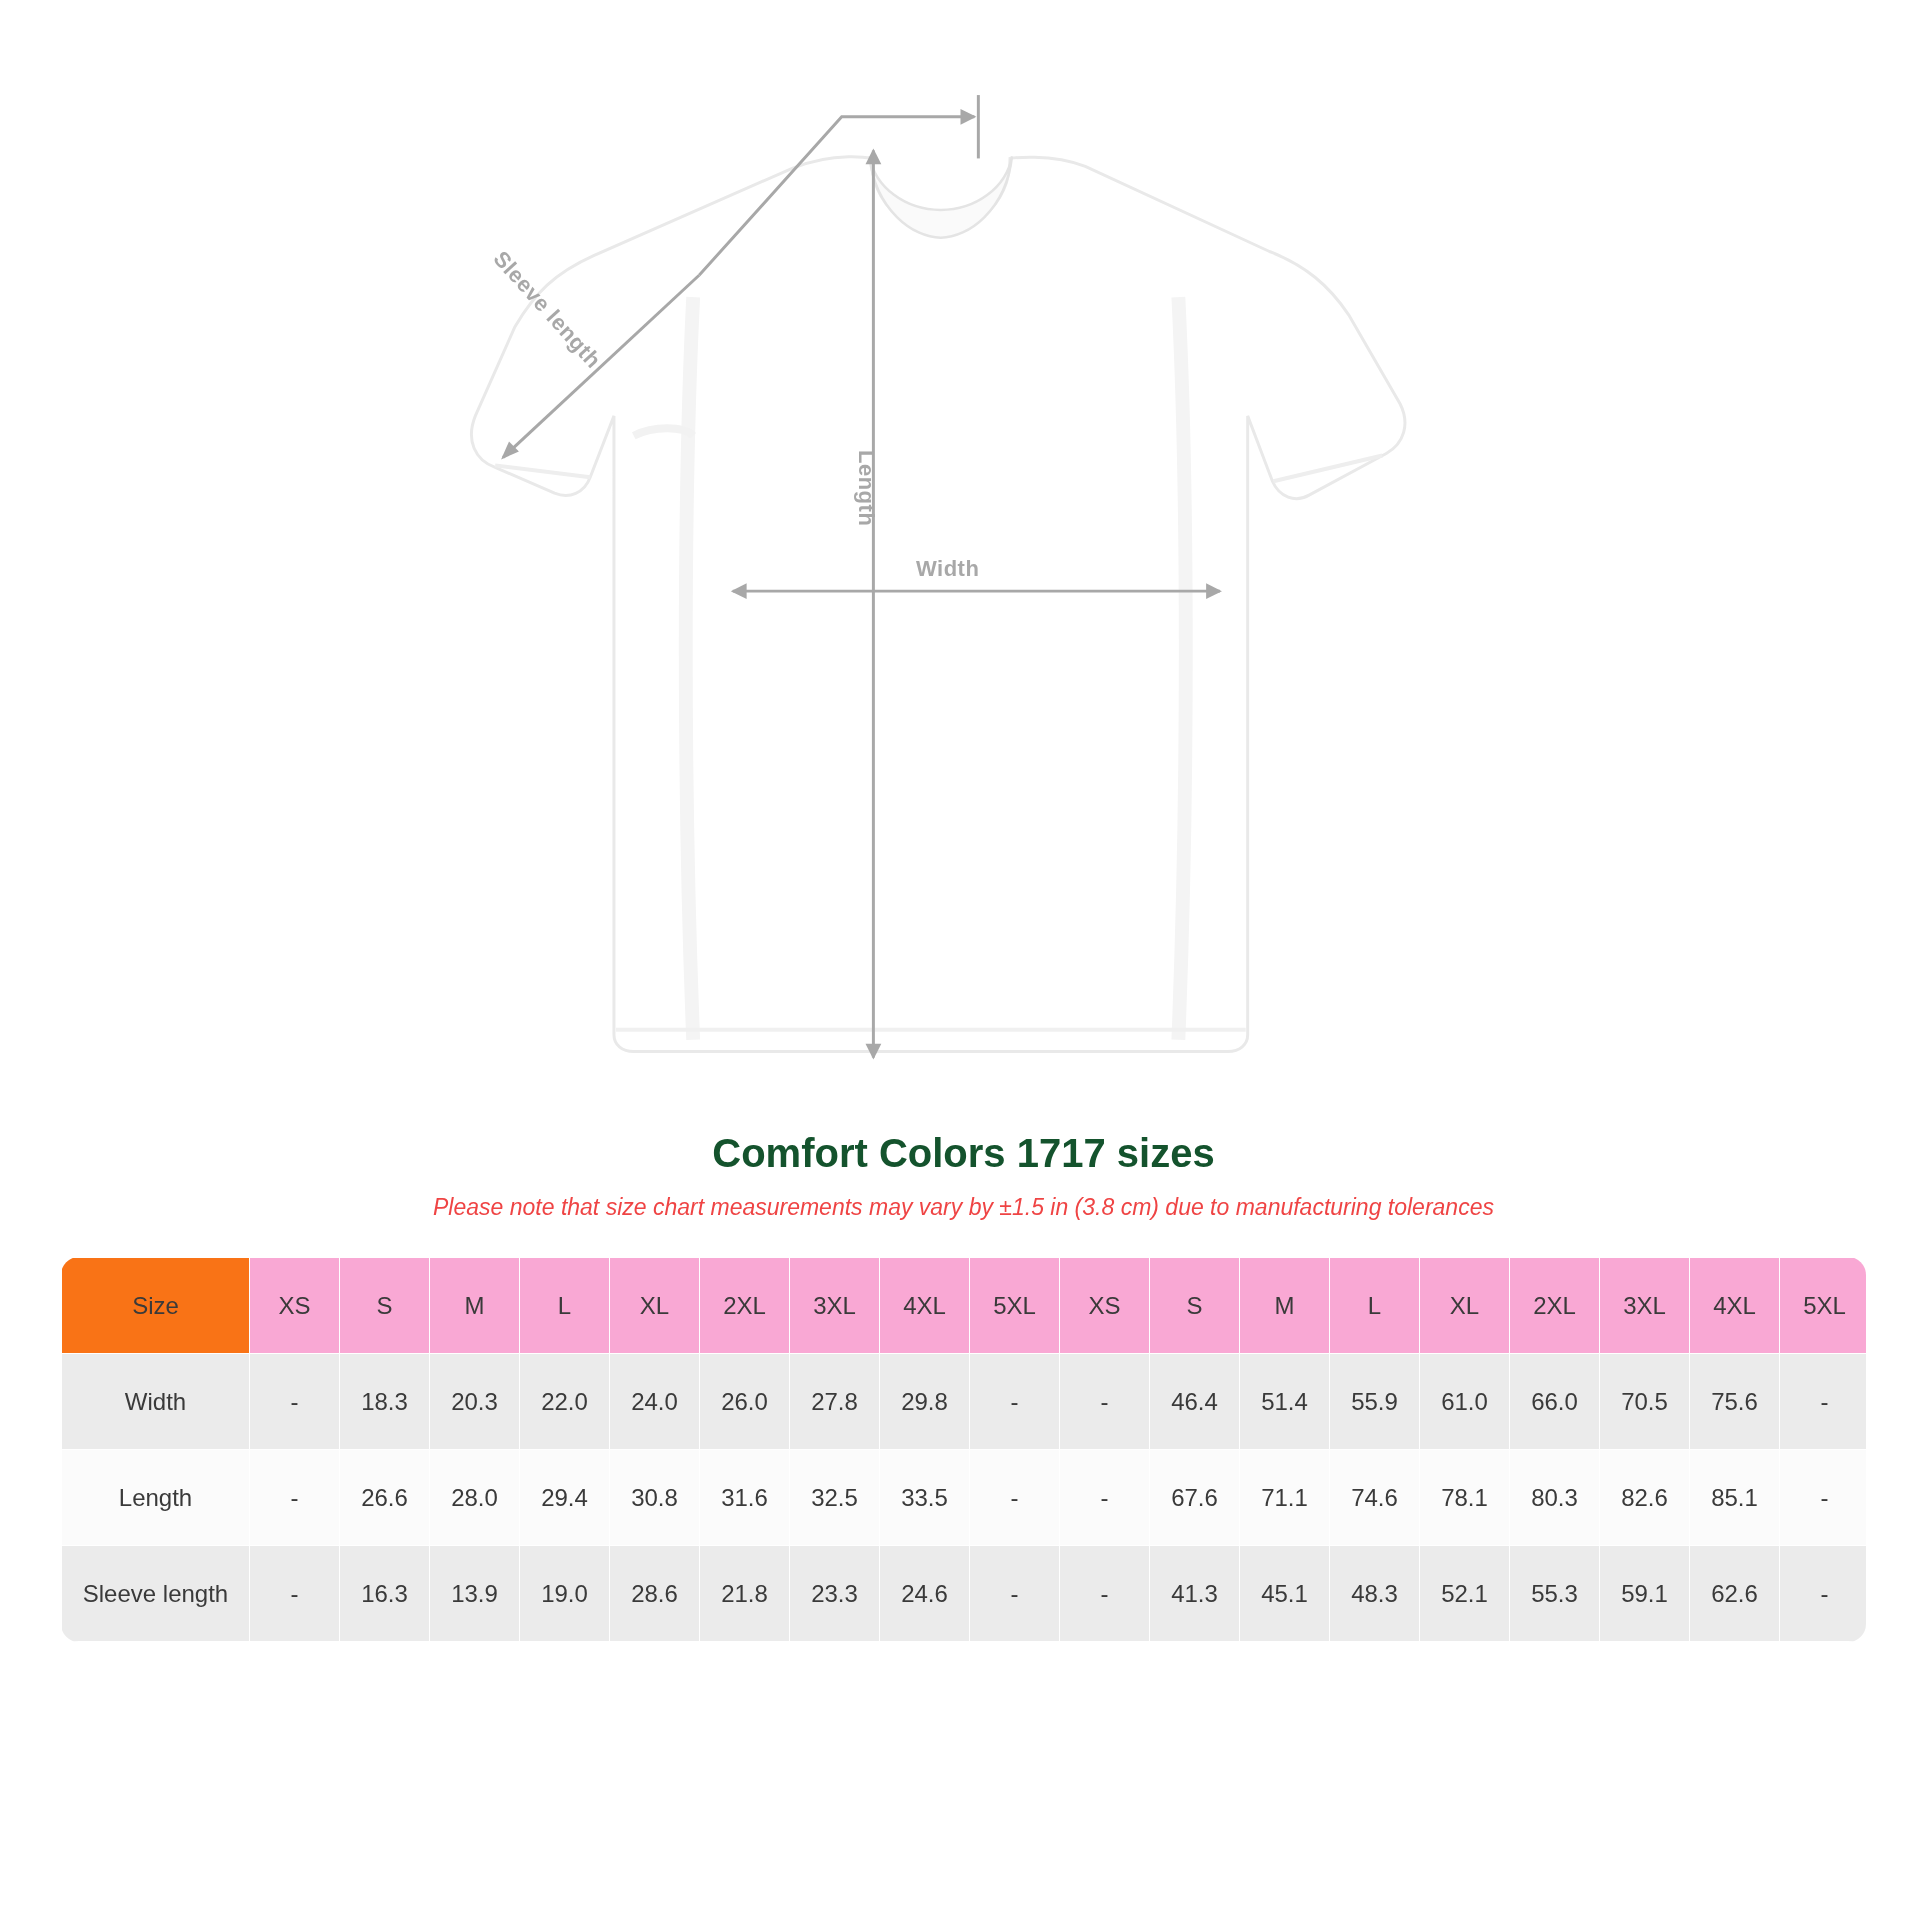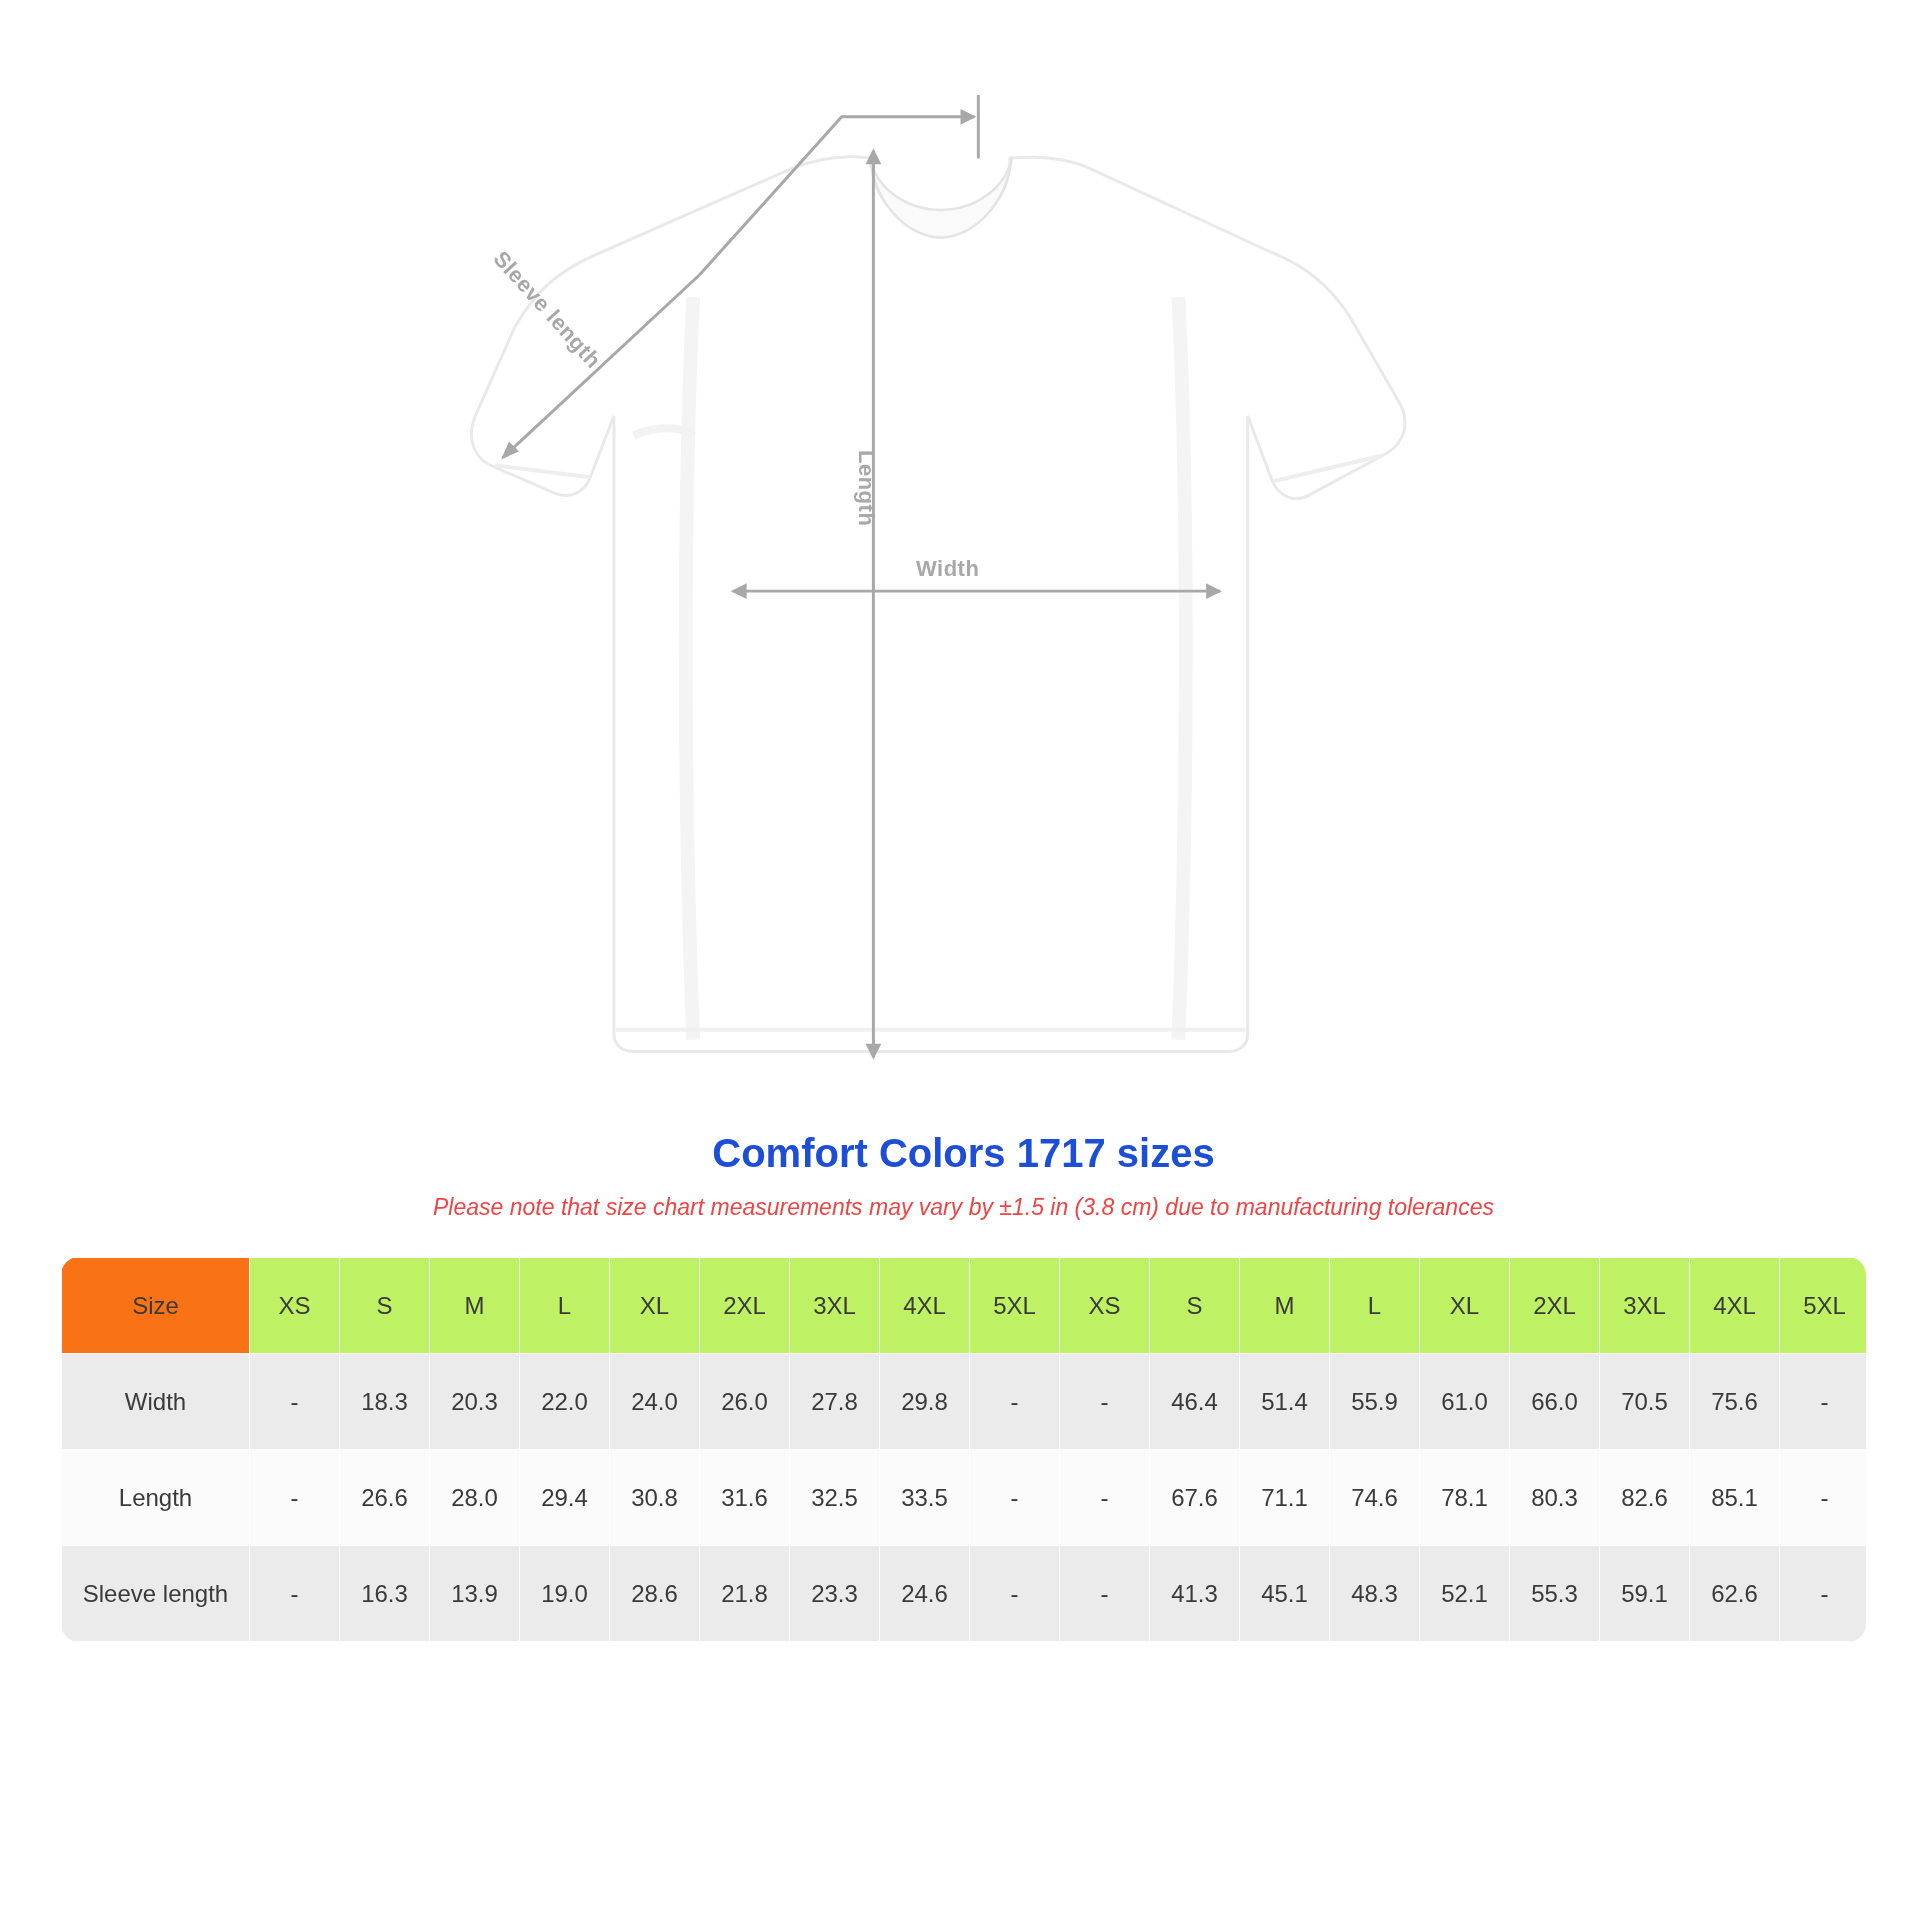--- a/index.html
+++ b/index.html
@@ -58,21 +58,21 @@
   }
 
   
   .title-block {
     text-align: center;
     margin-top: 22px;
   }
   .chart-title {
     font-size: 40px;
     font-weight: bold;
-    color: #1d4ed8;
+    color: #14532d;
     margin: 0;
   }
   .chart-note {
     font-size: 23px;
     font-style: italic;
     color: #ef4444;
     margin-top: 18px;
   }
 
   
@@ -110,21 +110,21 @@
   .unit-head .unit-sub {
     font-size: 22px;
     font-style: italic;
     color: #6d6d6d;
     line-height: 1.4;
   }
   .corner-cell {
     background: #ebebeb;
   }
   .hdr-row td {
-    background: #bef264;
+    background: #f9a8d4;
     height: 95px;
     font-weight: bold;
     font-size: 25px;
     color: #3a3a3a;
   }
   .hdr-row td.rowlabel-head {
     background: #f97316;
   }
   .data-row td {
     height: 95px;

